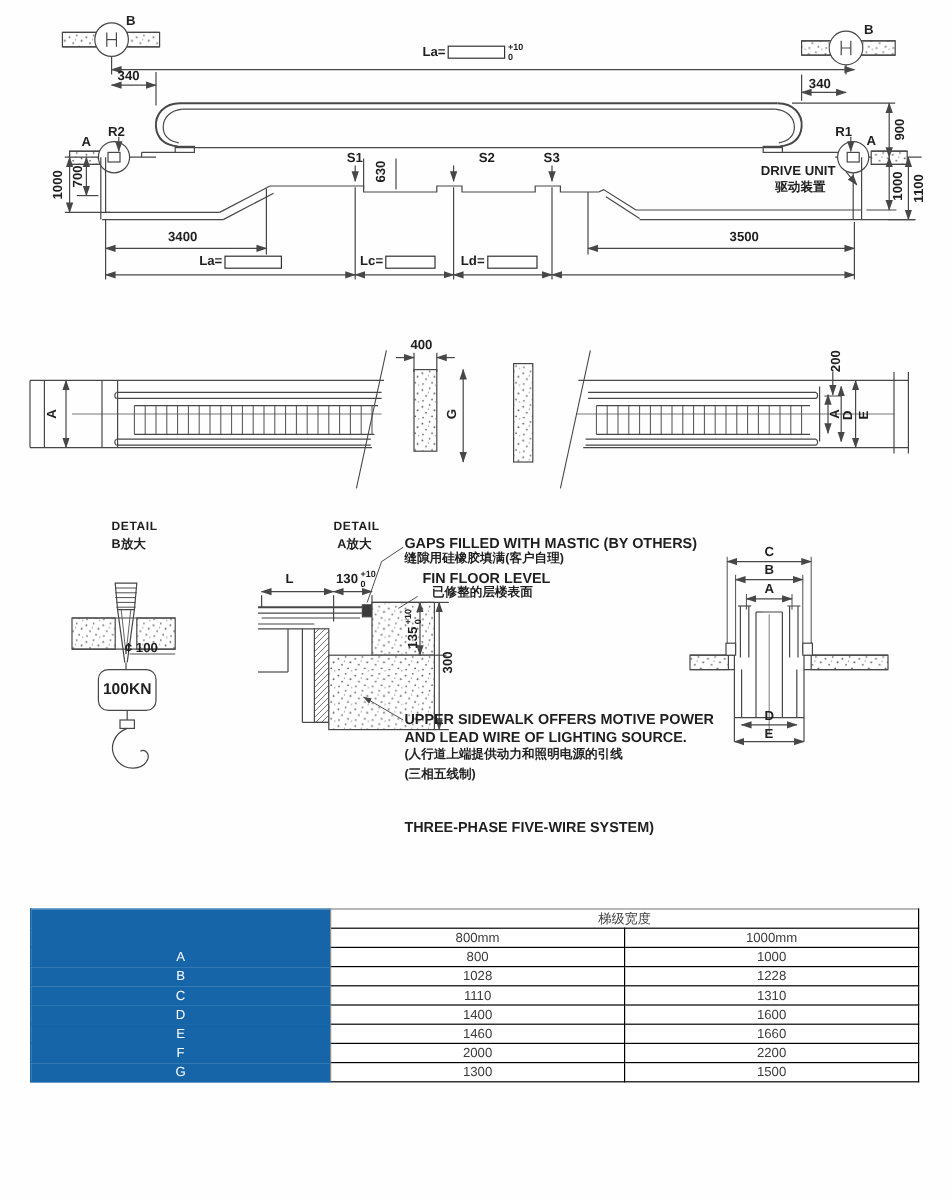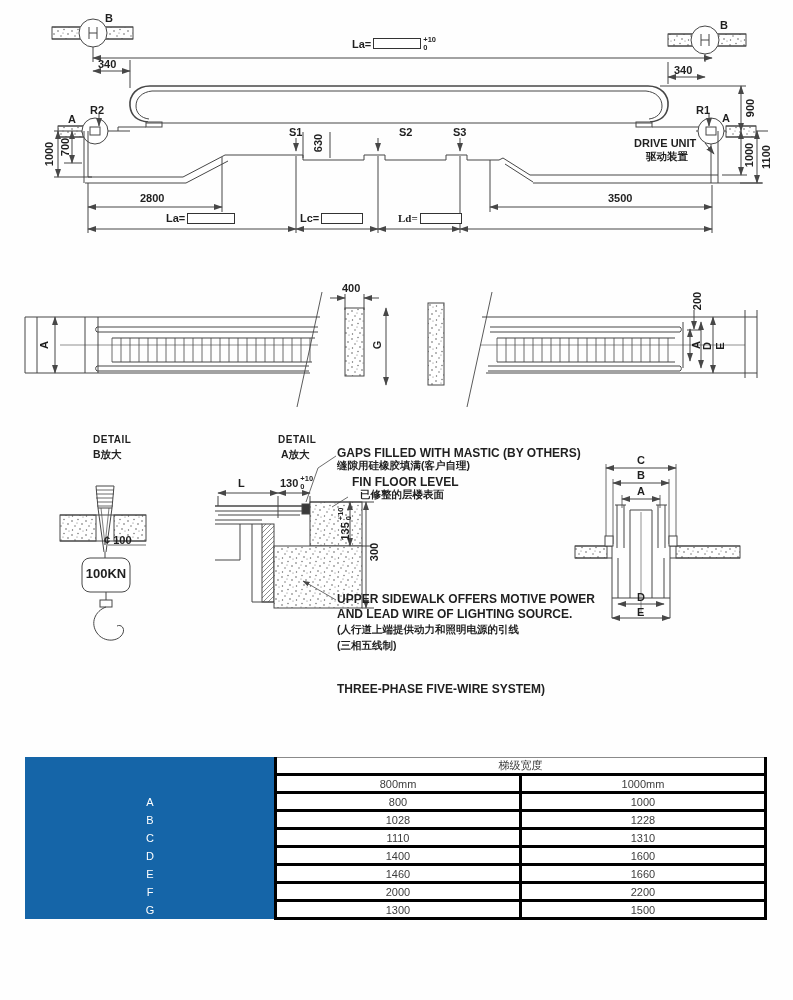--- a/index.html
+++ b/index.html
@@ -11,21 +11,21 @@
   .ttl{font-size:10px;letter-spacing:.5px;}
   .sub{font-size:10.5px;}
   .note{font-size:12px;color:#1f1f1f;}
   .cn{font-size:10.5px;}
   .box{display:inline-block;width:46px;height:9px;border:1px solid #333;background:#fff;vertical-align:middle;margin-left:2px;}
   .tol{display:inline-flex;flex-direction:column;font-size:7.5px;line-height:7.5px;font-weight:bold;vertical-align:middle;margin-left:2px;}
   .grp{display:flex;align-items:center;}
   
   .tbl-wrap{position:absolute;left:25px;top:757px;width:740px;}
   table.dim{border-collapse:collapse;width:740px;table-layout:fixed;font:11px "Liberation Sans",sans-serif;color:#3c3c3c;}
-  table.dim td{height:15px;padding:0;text-align:center;border:3px solid #000000;background:#fff;}
+  table.dim td{height:15px;padding:0;text-align:center;border:1px solid #000000;background:#fff;}
   table.dim td.blue{background:#1565a8;color:#fff;border-left:1px solid #1565a8;border-right:1px solid #8f8f8f;border-top:1px solid rgba(255,255,255,.9);border-bottom:1px solid #1565a8;}
   table.dim td.blue.first{border-top:1px solid #1565a8;}
   table.dim tr.hdr td{border-top:1px solid #8a8a8a;}
   .footer-note{position:absolute;left:25px;top:915px;width:760px;font:11px "Liberation Sans",sans-serif;color:#8f8f8f;}
 </style>
 </head>
 <body>
 
 <div class="page">
 
@@ -334,31 +334,31 @@
   <div class="lbl rot" style="left:49px;top:154px;">1000</div>
   <div class="lbl rot" style="left:65px;top:147px;">700</div>
   <div class="lbl rot" style="left:749px;top:155px;">1000</div>
   <div class="lbl rot" style="left:766px;top:157px;">1100</div>
   <div class="lbl" style="left:634px;top:137px;">DRIVE UNIT</div>
   <div class="lbl cn" style="left:646px;top:150px;">驱动装置</div>
   <div class="lbl" style="left:289px;top:126px;">S1</div>
   <div class="lbl" style="left:371px;top:126px;margin-left:28px;">S2</div>
   <div class="lbl" style="left:453px;top:126px;">S3</div>
   <div class="lbl rot" style="left:318px;top:143px;">630</div>
-  <div class="lbl" style="left:140px;top:192px;">2800</div>
+  <div class="lbl" style="left:140px;top:192px;">3400</div>
   <div class="lbl" style="left:608px;top:192px;">3500</div>
   <div class="lbl grp" style="left:166px;top:212px;">
     <span>La=</span>
     <span class="box"></span>
   </div>
   <div class="lbl grp" style="left:300px;top:212px;">
     <span>Lc=</span>
     <span class="box" style="width:40px;"></span>
   </div>
-  <div class="lbl grp" style="left:398px;top:212px;font-family:Liberation Serif, serif;">
+  <div class="lbl grp" style="left:384px;top:212px;">
     <span>Ld=</span>
     <span class="box" style="width:40px;"></span>
   </div>
 
   <div class="lbl" style="left:342px;top:282px;">400</div>
   <div class="lbl rot" style="left:377px;top:345px;">G</div>
   <div class="lbl rot" style="left:44px;top:345px;">A</div>
   <div class="lbl rot" style="left:697px;top:301px;">200</div>
   <div class="lbl rot" style="left:696px;top:345px;">A</div>
   <div class="lbl rot" style="left:707px;top:346px;">D</div>

